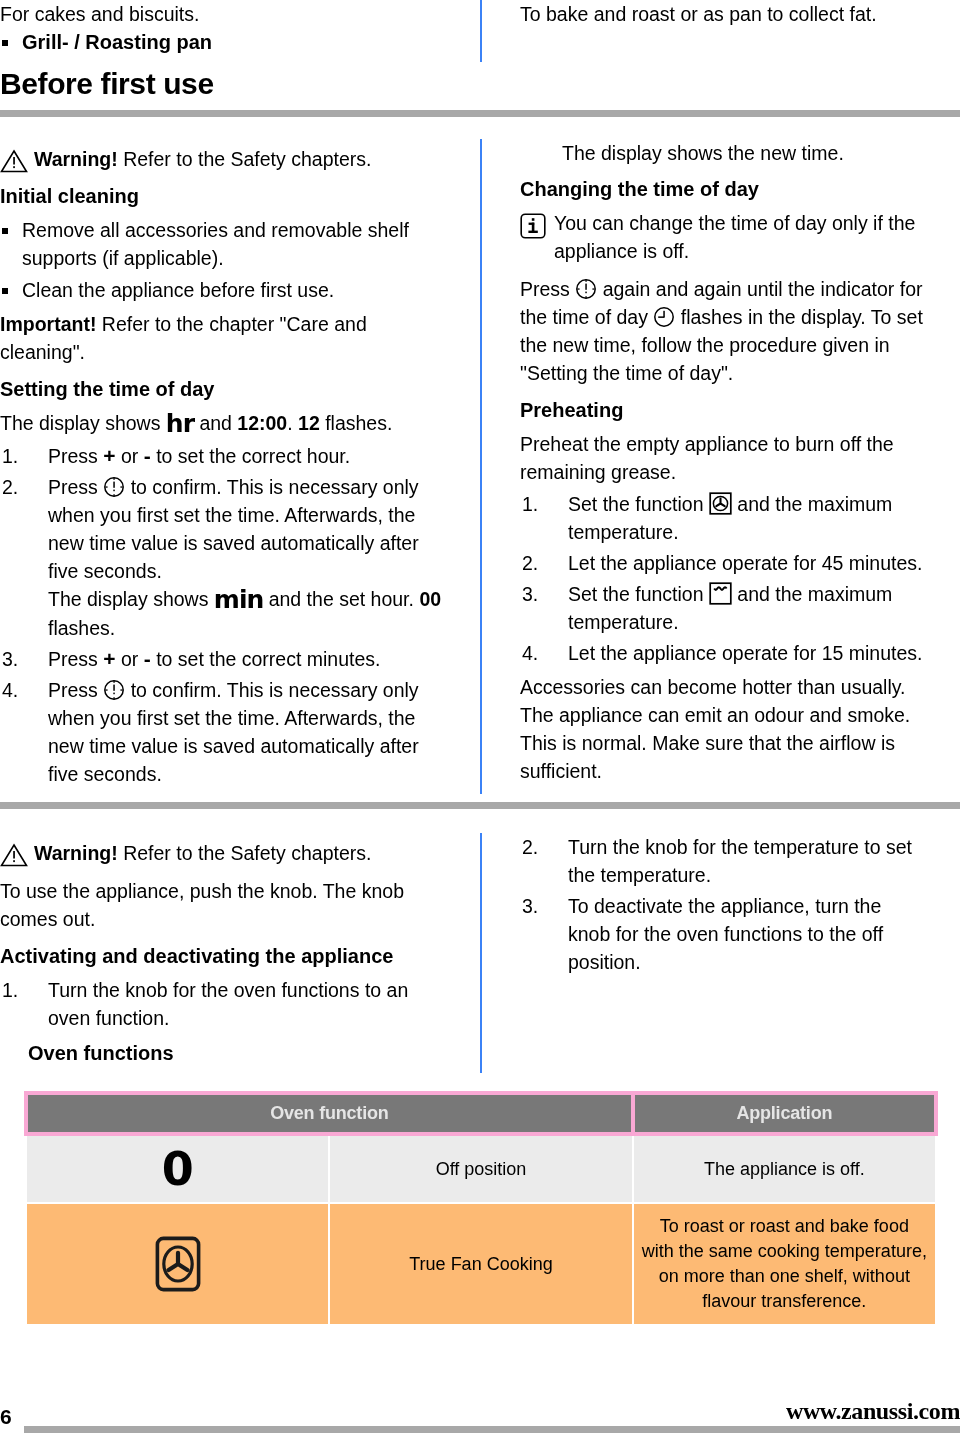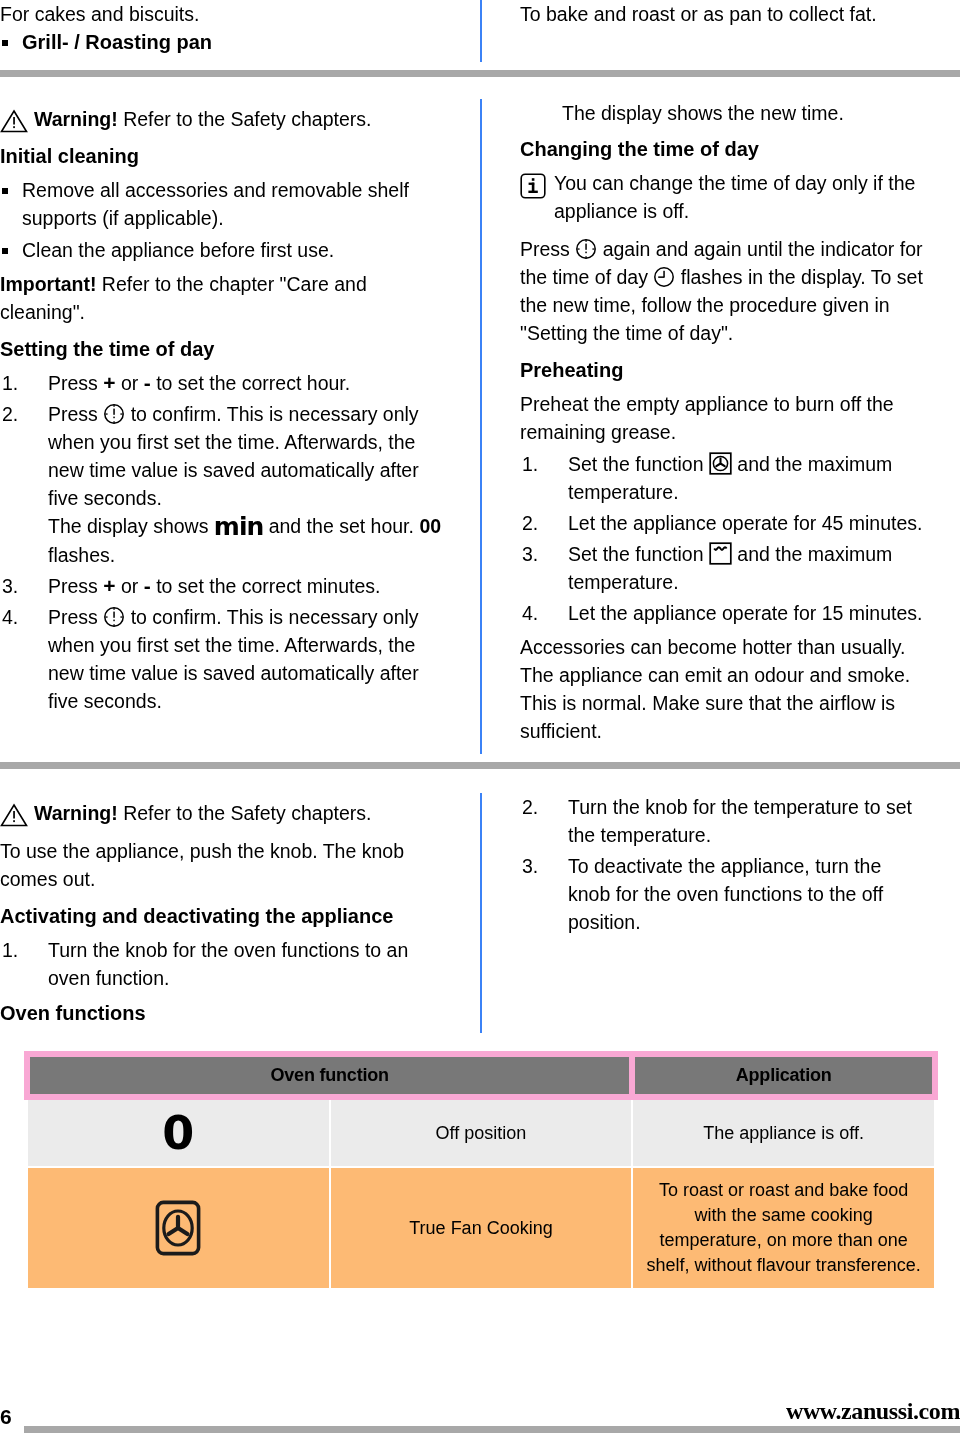--- a/index.html
+++ b/index.html
@@ -68,22 +68,22 @@
 
   
   .pm { font-weight:bold; font-size:21px; }
 
   
   table.fn {
     border-collapse:collapse; width:914px; margin:18px 0 0 24px;
     table-layout:fixed;
   }
   table.fn th {
-    background:#787878; color:#000000; font-size:18px; font-weight:bold;
-    text-align:center; padding:8px 4px; border:6px solid #f9a8d4;
+    background:#787878; color:#e5e5e5; font-size:18px; font-weight:bold;
+    text-align:center; padding:8px 4px; border:4px solid #f9a8d4;
     letter-spacing:-0.2px;
   }
   table.fn td {
     font-size:18px; text-align:center; padding:10px 8px;
     border:2px solid #fff; line-height:25px; vertical-align:middle;
   }
   tr.r1 td { background:#ebebeb; }
   tr.r2 td { background:#fdba74; }
   td.sym  { width:66px; padding:6px 0; }
   td.name { width:222px; }
@@ -105,20 +105,21 @@
       <p class="p tight">For cakes and biscuits.</p>
       <ul class="bul">
         <li class="bold">Grill- / Roasting pan</li>
       </ul>
     </div>
     <div class="col right">
       <p class="p">To bake and roast or as pan to collect fat.</p>
     </div>
   </div>
 
+  <h1 class="chapter">Before first use</h1>
   <div class="rule"></div>
 
   <div class="cols" style="margin-top:22px;">
 
     <div class="col left">
 
       <div class="note">
         <span class="ico">
           <svg width="28" height="24" viewBox="0 0 28 24">
             <polygon points="14,2 26.5,22.5 1.5,22.5" fill="none" stroke="#000" stroke-width="1.6"></polygon>
@@ -133,20 +134,21 @@
 
       <ul class="bul">
         <li>Remove all accessories and removable shelf supports (if applicable).</li>
         <li>Clean the appliance before first use.</li>
       </ul>
 
       <p class="p"><b>Important!</b><span> Refer to the chapter "Care and cleaning".</span></p>
 
       <h3 class="h3">Setting the time of day</h3>
 
+      <p class="p tight"><span>The display shows </span><span class="lcd">hr</span><span> and </span><b>12:00</b><span>. </span><b>12</b><span> flashes.</span></p>
 
       <ol class="num" style="margin-top:4px;">
         <li><span>Press </span><span class="pm">+</span><span> or </span><span class="pm">-</span><span> to set the correct hour.</span></li>
 
         <li><span>Press </span><span class="inl"><svg width="22" height="22" viewBox="0 0 22 22">
                 <circle cx="11" cy="11" r="9.2" fill="none" stroke="#000" stroke-width="1.5"></circle>
                 <rect x="10.3" y="5.6" width="1.5" height="6.2" fill="#000"></rect>
                 <rect x="10.3" y="13.6" width="1.5" height="1.6" fill="#000"></rect>
                 <rect x="2.4" y="10.4" width="2.2" height="1.3" fill="#000"></rect>
                 <rect x="17.4" y="10.4" width="2.2" height="1.3" fill="#000"></rect>
@@ -245,21 +247,21 @@
       </div>
 
       <p class="p">To use the appliance, push the knob. The knob comes out.</p>
 
       <h3 class="h3">Activating and deactivating the appliance</h3>
 
       <ol class="num" style="margin-top:2px;">
         <li>Turn the knob for the oven functions to an oven function.</li>
       </ol>
 
-      <h3 class="h3" style="margin-top:8px;">Oven functions</h3>
+      <h3 class="h3" style="margin-top:8px;margin-left:28px;">Oven functions</h3>
     </div>
 
     <div class="col right">
       <ol class="num" style="counter-reset:n 1;">
         <li>Turn the knob for the temperature to set the temperature.</li>
         <li>To deactivate the appliance, turn the knob for the oven functions to the off position.</li>
       </ol>
     </div>
   </div>
 

